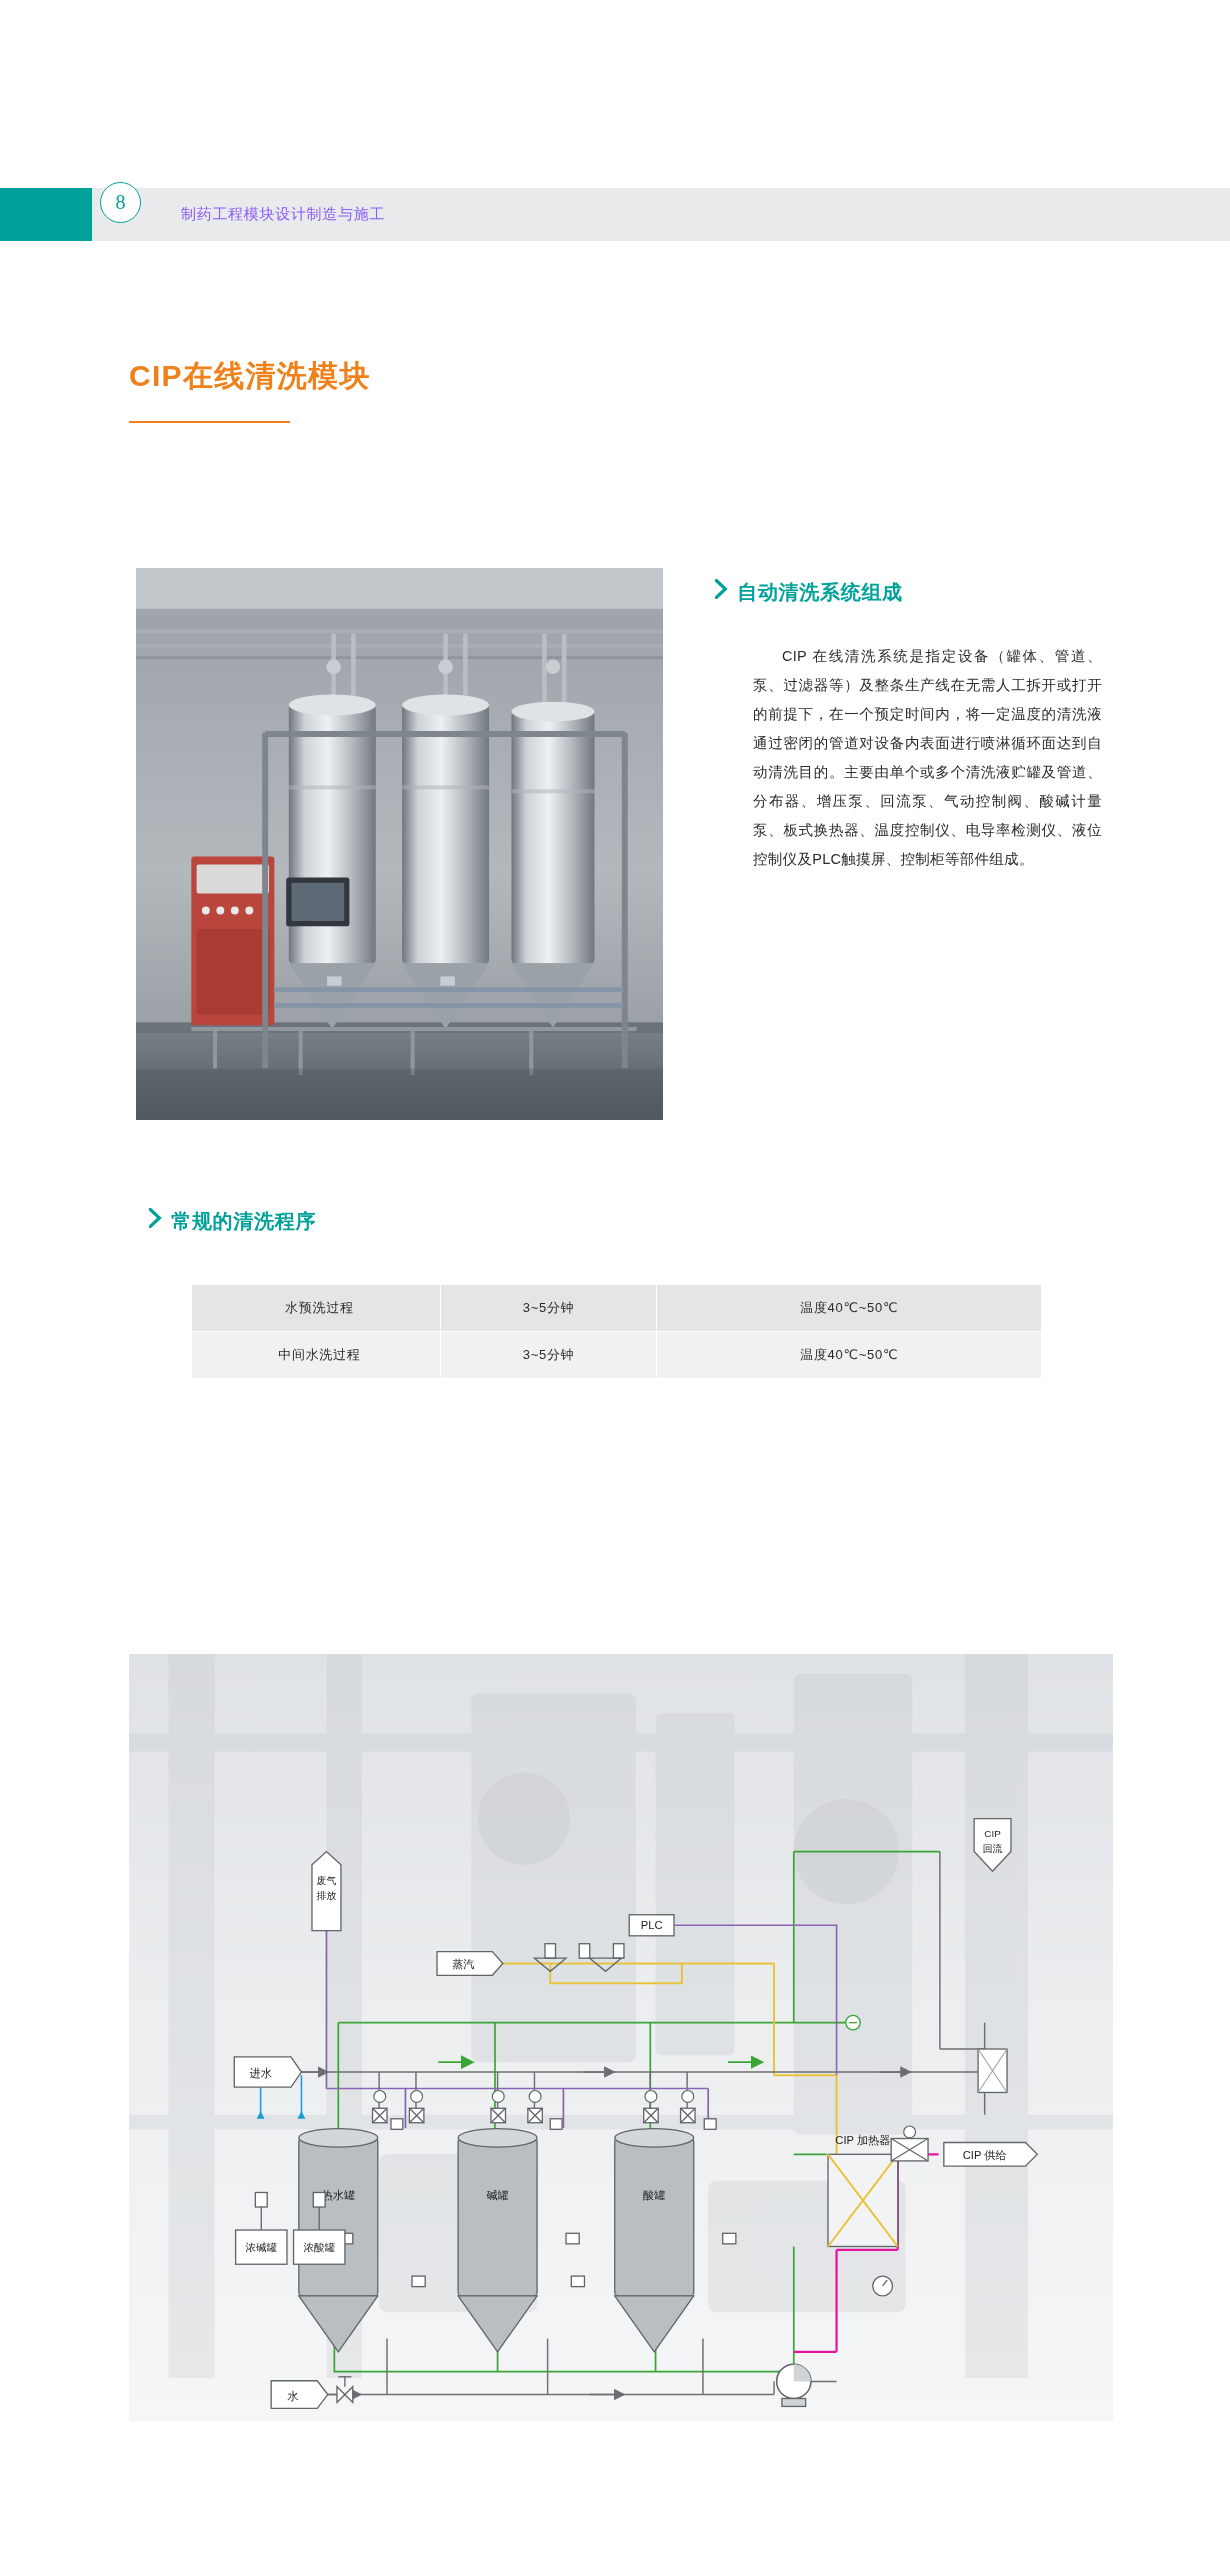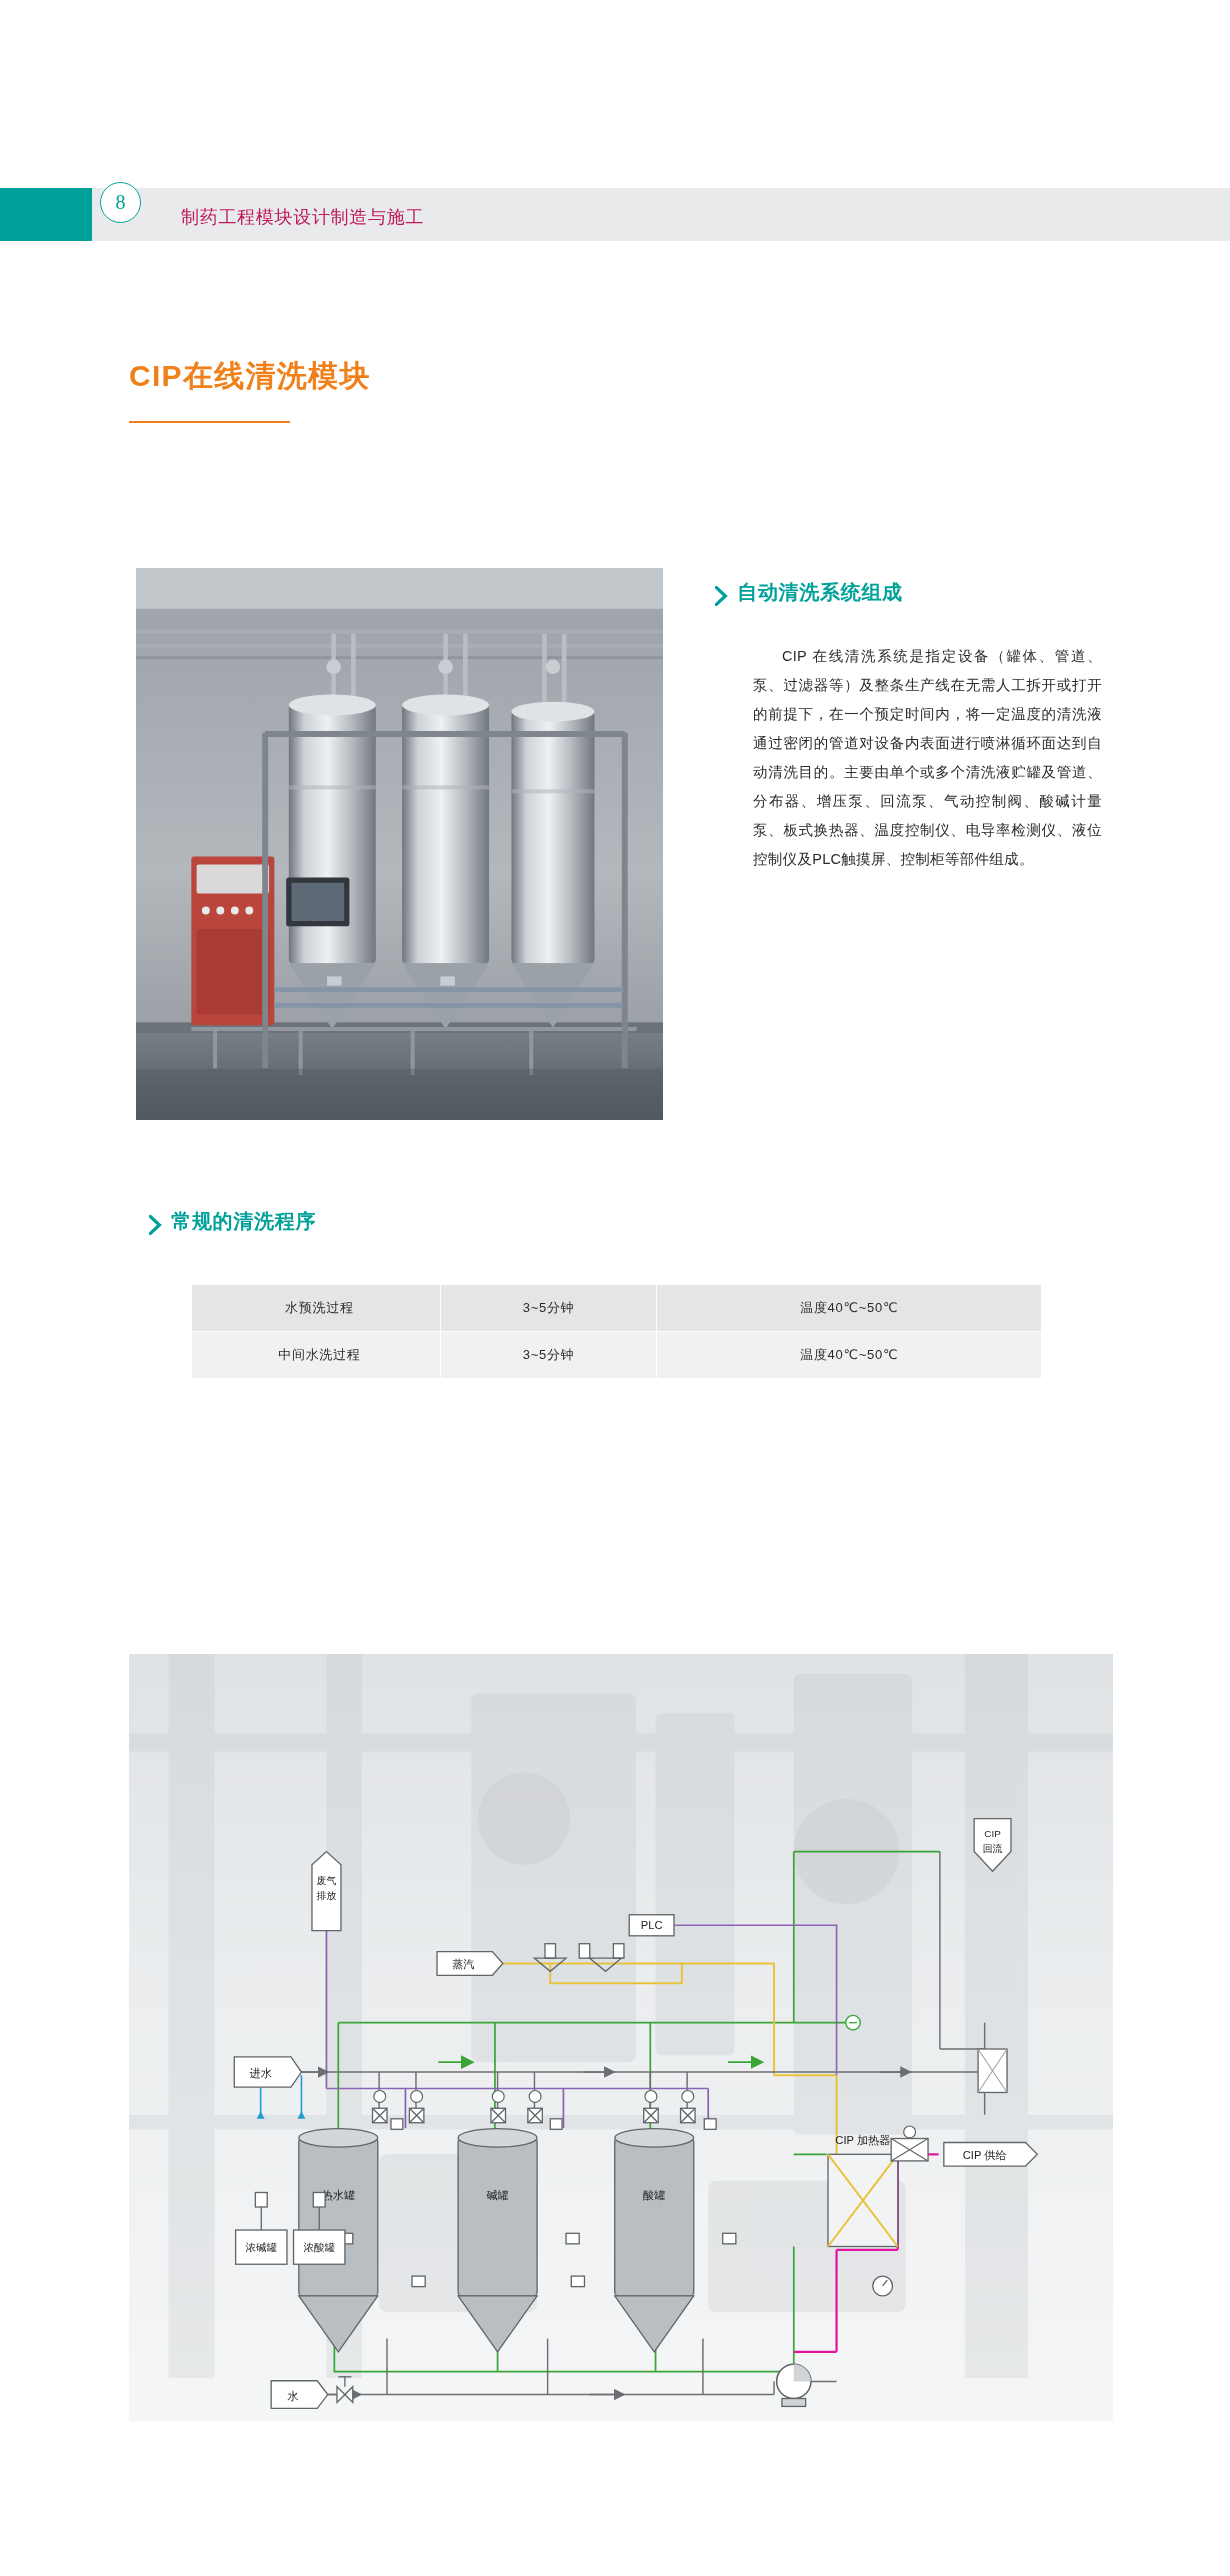--- a/index.html
+++ b/index.html
@@ -42,23 +42,23 @@
     border: 1.3px solid #00a19a;
     background: #ffffff;
     display: flex; align-items: center; justify-content: center;
     color: #00a19a;
     font-size: 20px;
     font-family: "Liberation Serif", serif;
   }
   .header-title {
     position: absolute;
     left: 181px; top: 205px;
-    font-size: 18px;
+    font-size: 15px;
     letter-spacing: 0.7px;
-    color: #be185d;
+    color: #8b5cf6;
   }
 
   
   .main-heading {
     position: absolute;
     left: 129px; top: 356px;
     font-size: 30px;
     font-weight: bold;
     color: #f08019;
     letter-spacing: 1.3px;
@@ -78,21 +78,21 @@
     width: 527px; height: 552px;
     overflow: hidden;
     background: #8b8f96;
   }
   .photo svg { display:block; }
 
   
   .sec-head {
     position: absolute;
     display: flex;
-    align-items: flex-end;
+    align-items: flex-start;
     gap: 9.2px;
     color: #00a19a;
     font-size: 20px;
     font-weight: bold;
     letter-spacing: 0.7px;
     white-space: nowrap;
   }
   .chev {
     display: inline-block;
     width: 13px; height: 20px;

